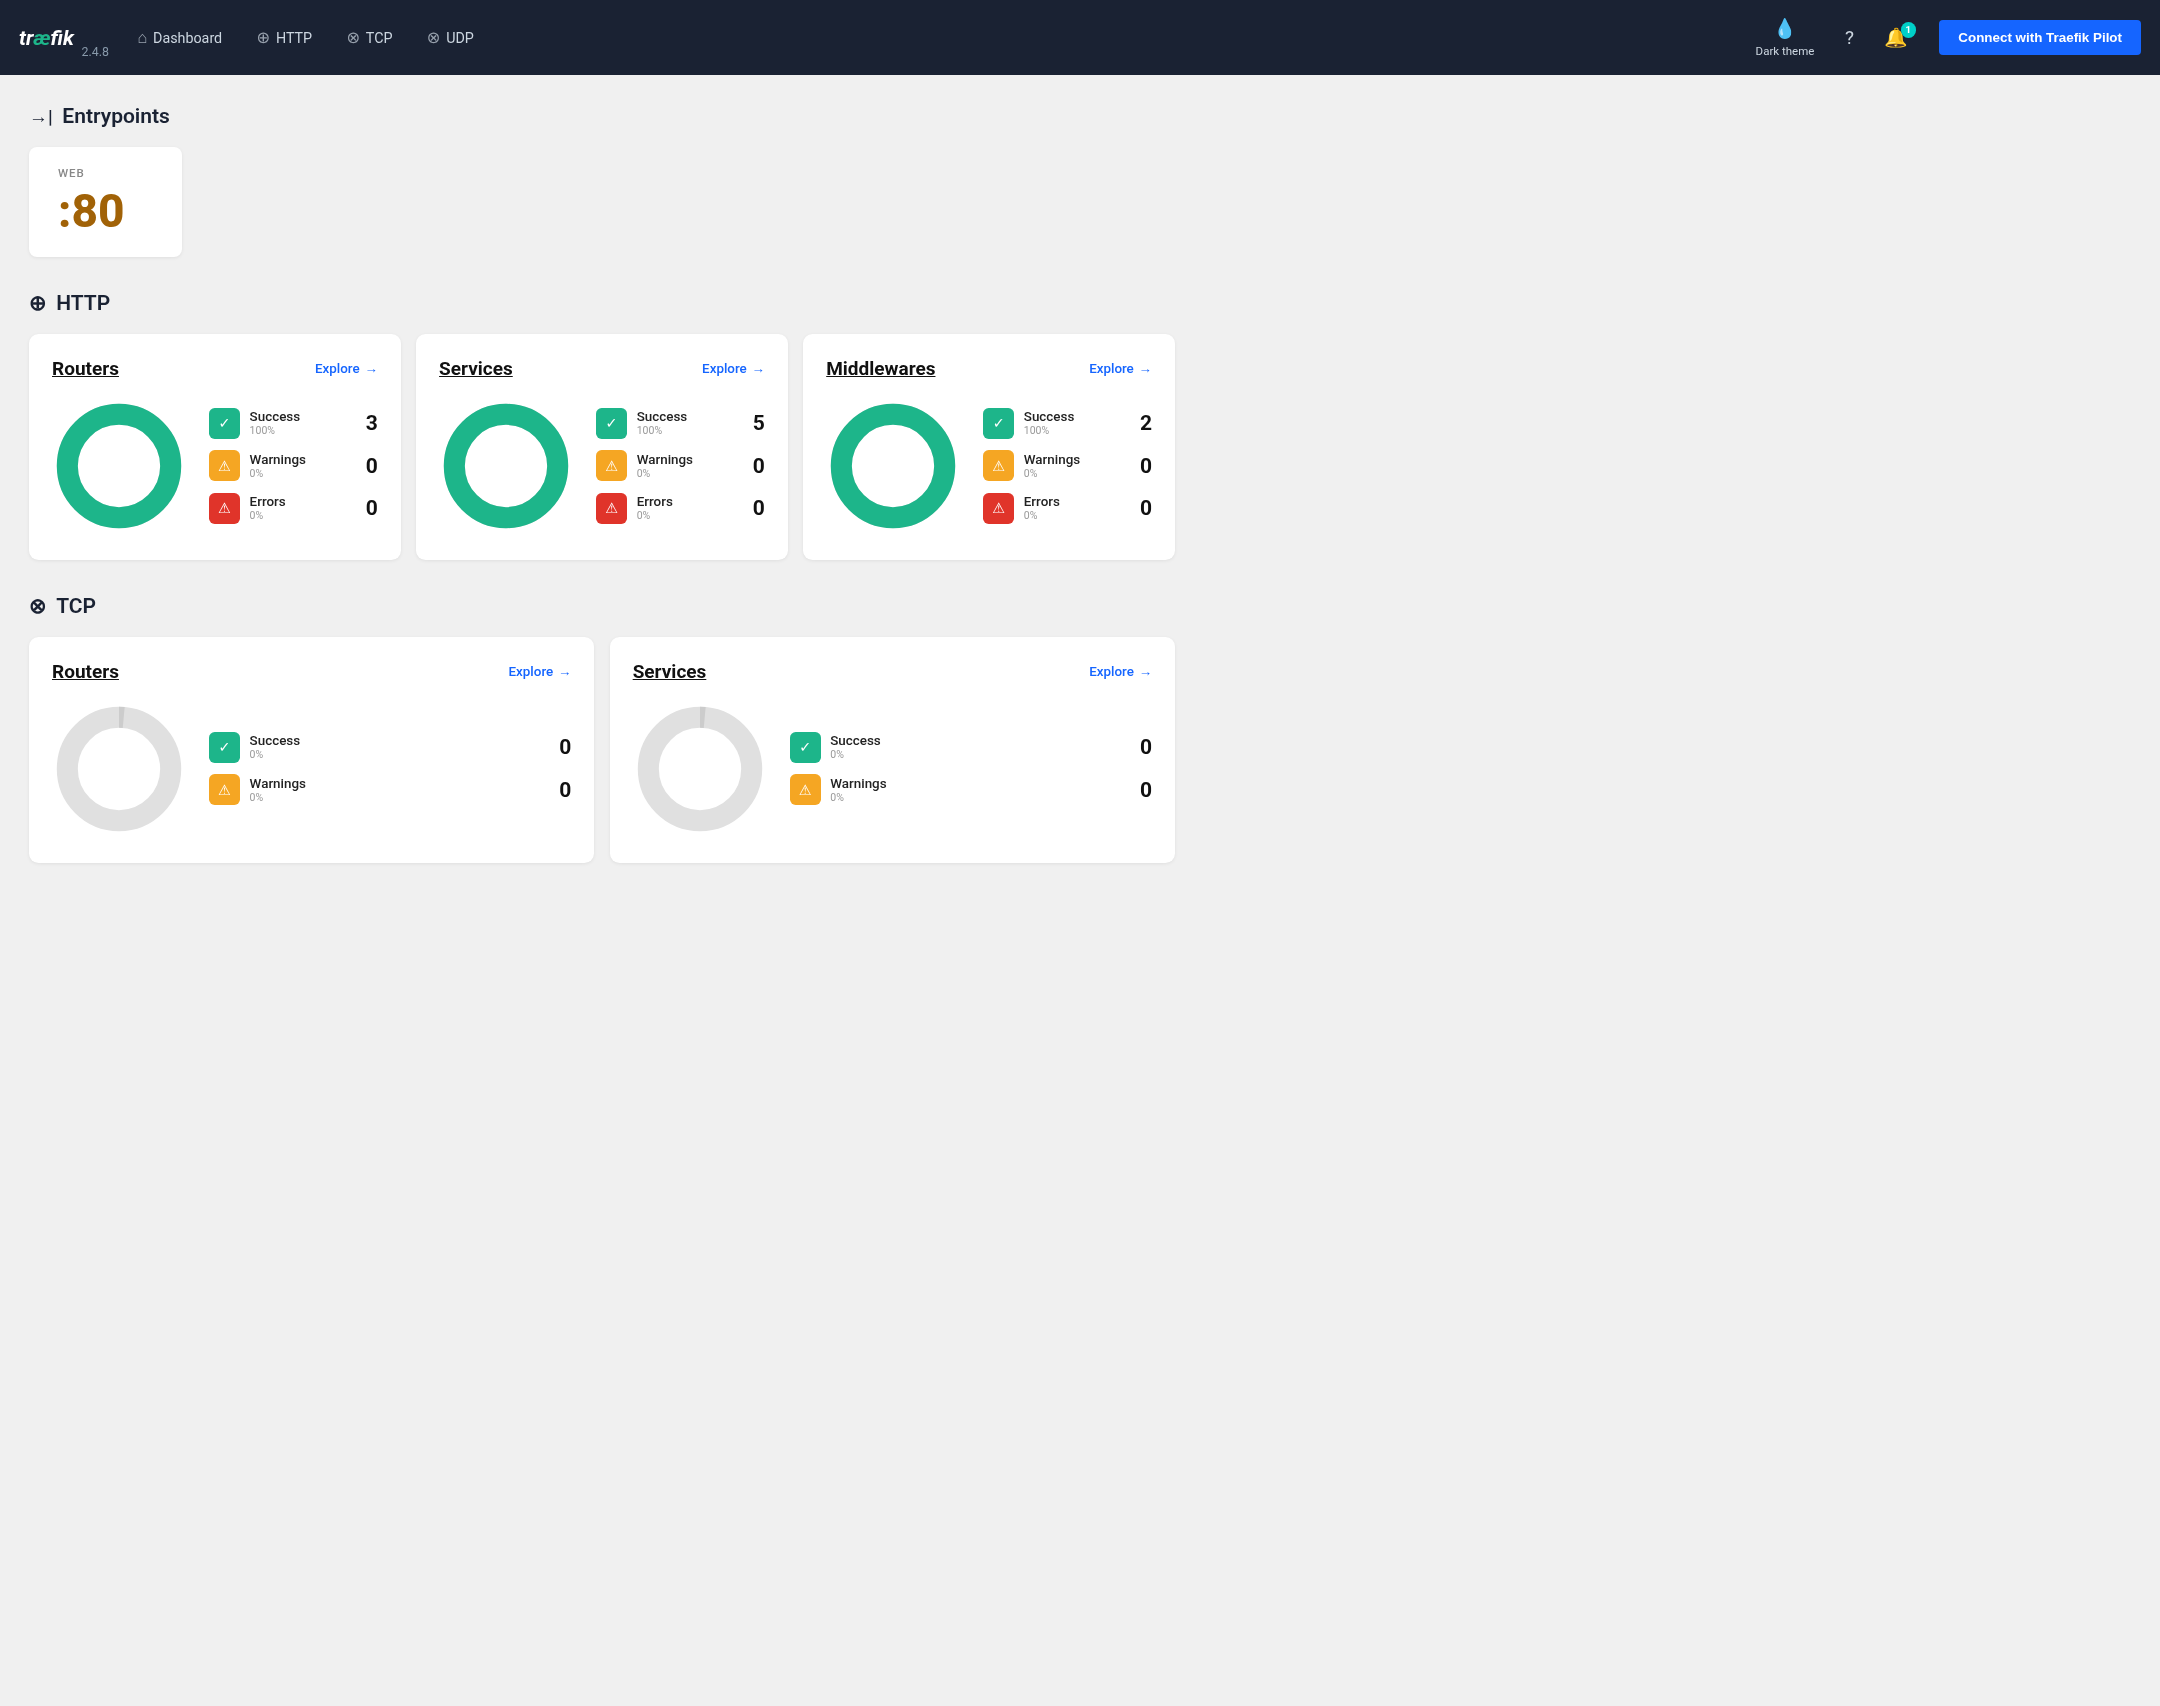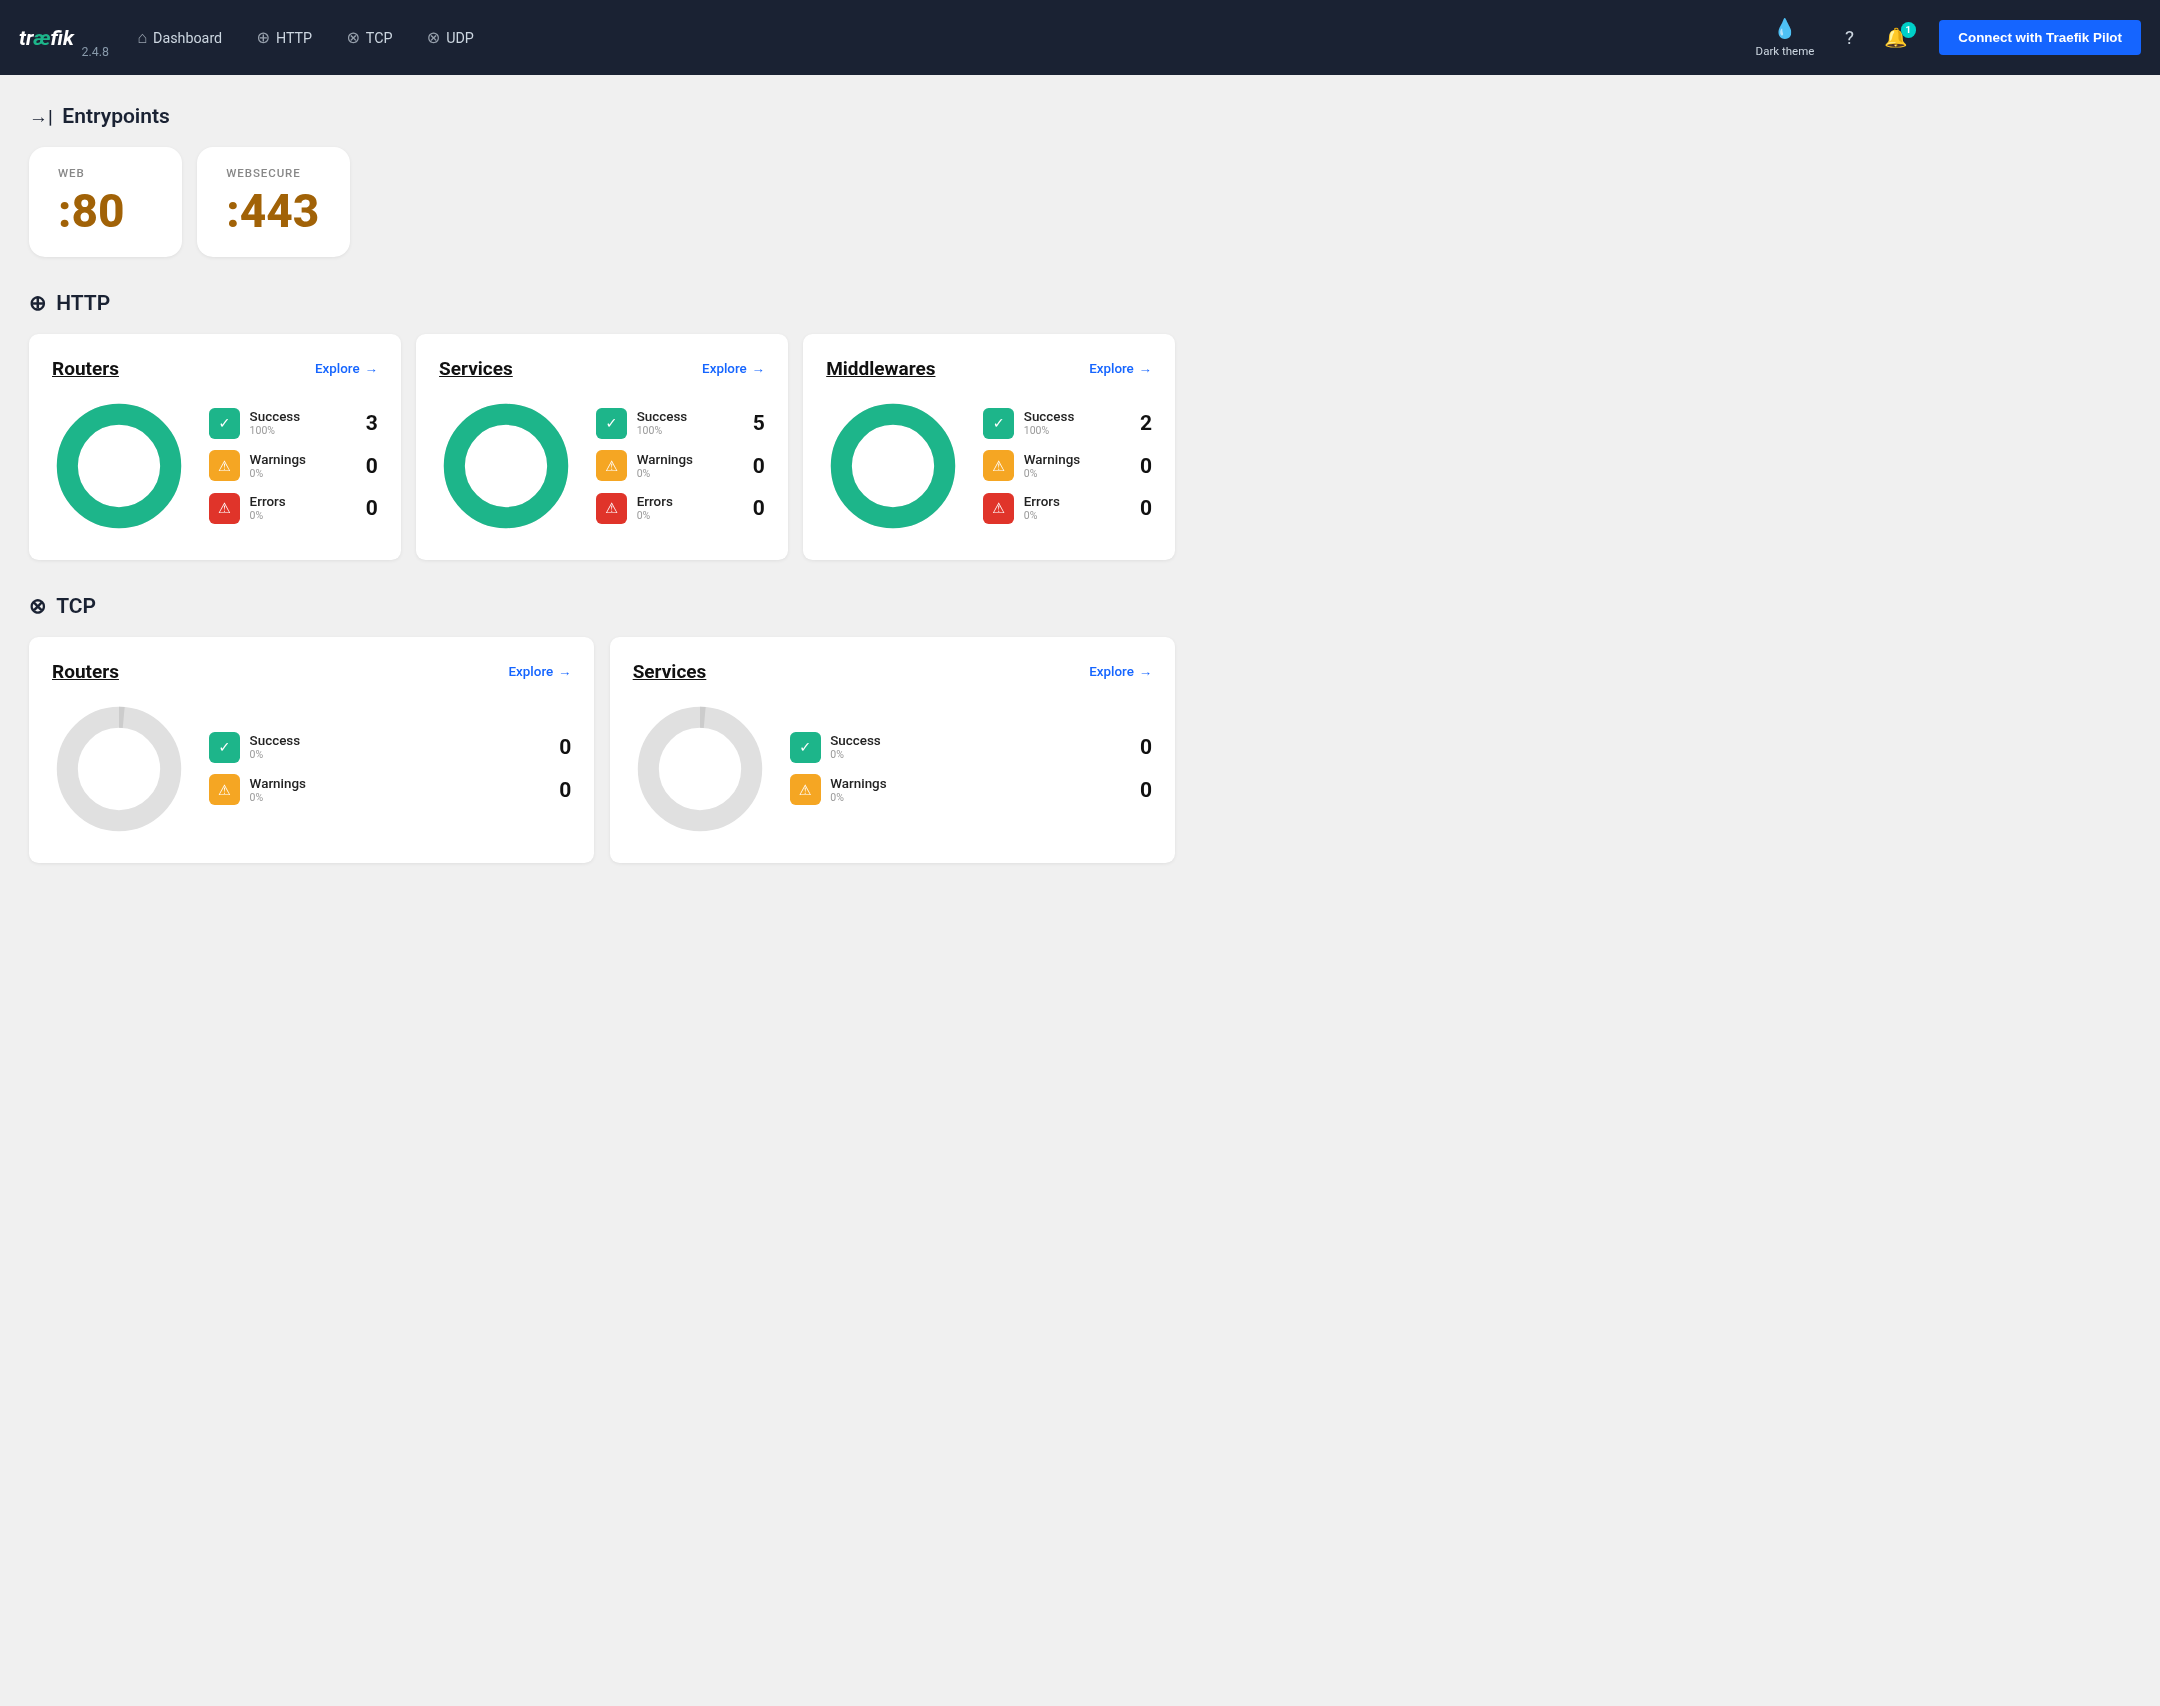--- a/index.html
+++ b/index.html
@@ -103,21 +103,21 @@
     }
 
     
     .entrypoints-row {
       display: flex;
       gap: 15.3px;
       margin-bottom: 34px;
     }
     .entrypoint-card {
       background: white;
-      border-radius: 16px;
+      border-radius: 8px;
       padding: 19px 29px 23px;
       min-width: 153px;
       box-shadow: 0 1px 3.8px rgba(0,0,0,0.07);
     }
     .entrypoint-name {
       font-size: 11.5px;
       letter-spacing: 0.08em;
       color: #888;
       font-weight: 500;
       margin-bottom: 7.6px;
@@ -259,24 +259,20 @@
   <div class="section-header">
     <span style="font-size:19px;">→|</span>
     <span>Entrypoints</span>
   </div>
 
   <div class="entrypoints-row">
     <div class="entrypoint-card">
       <div class="entrypoint-name">WEB</div>
       <div class="entrypoint-port">:80</div>
     </div>
-    <div class="entrypoint-card">
-      <div class="entrypoint-name">WEBSECURE</div>
-      <div class="entrypoint-port">:443</div>
-    </div>
   </div>
 
   <div class="section-header">
     <span>⊕</span>
     <span>HTTP</span>
   </div>
 
   <div class="cards-row">
 
     <div class="stat-card">

